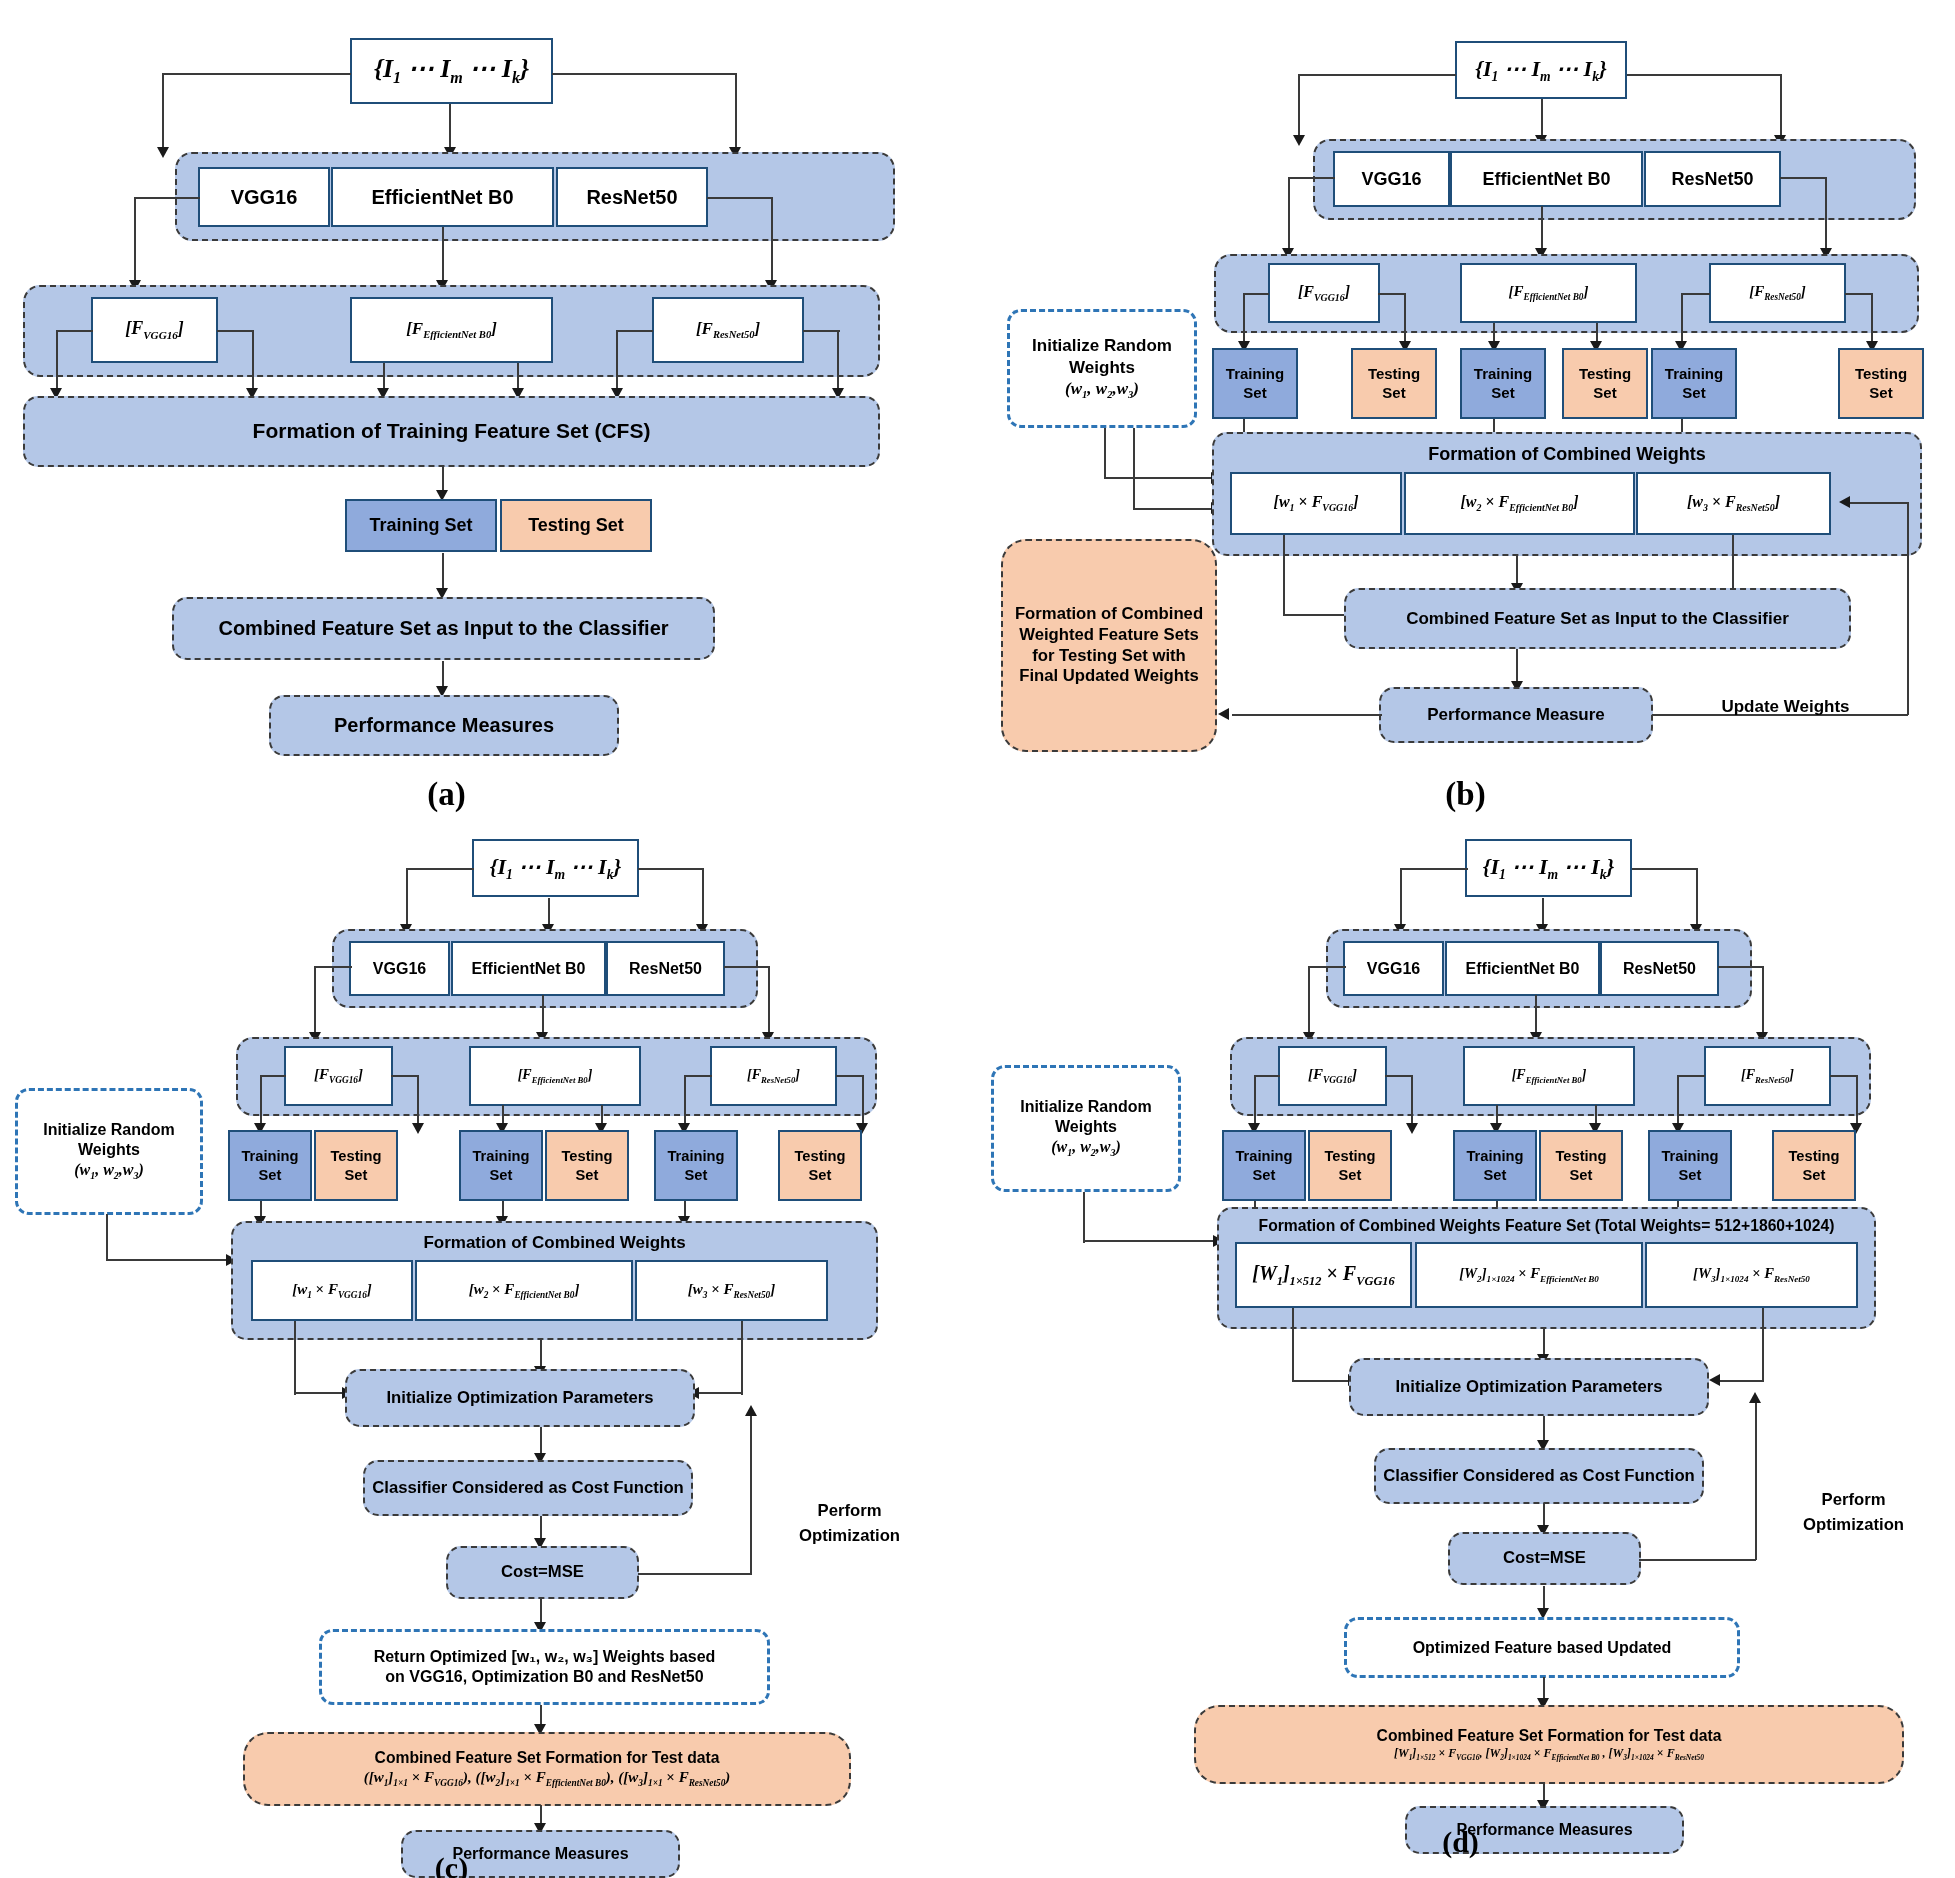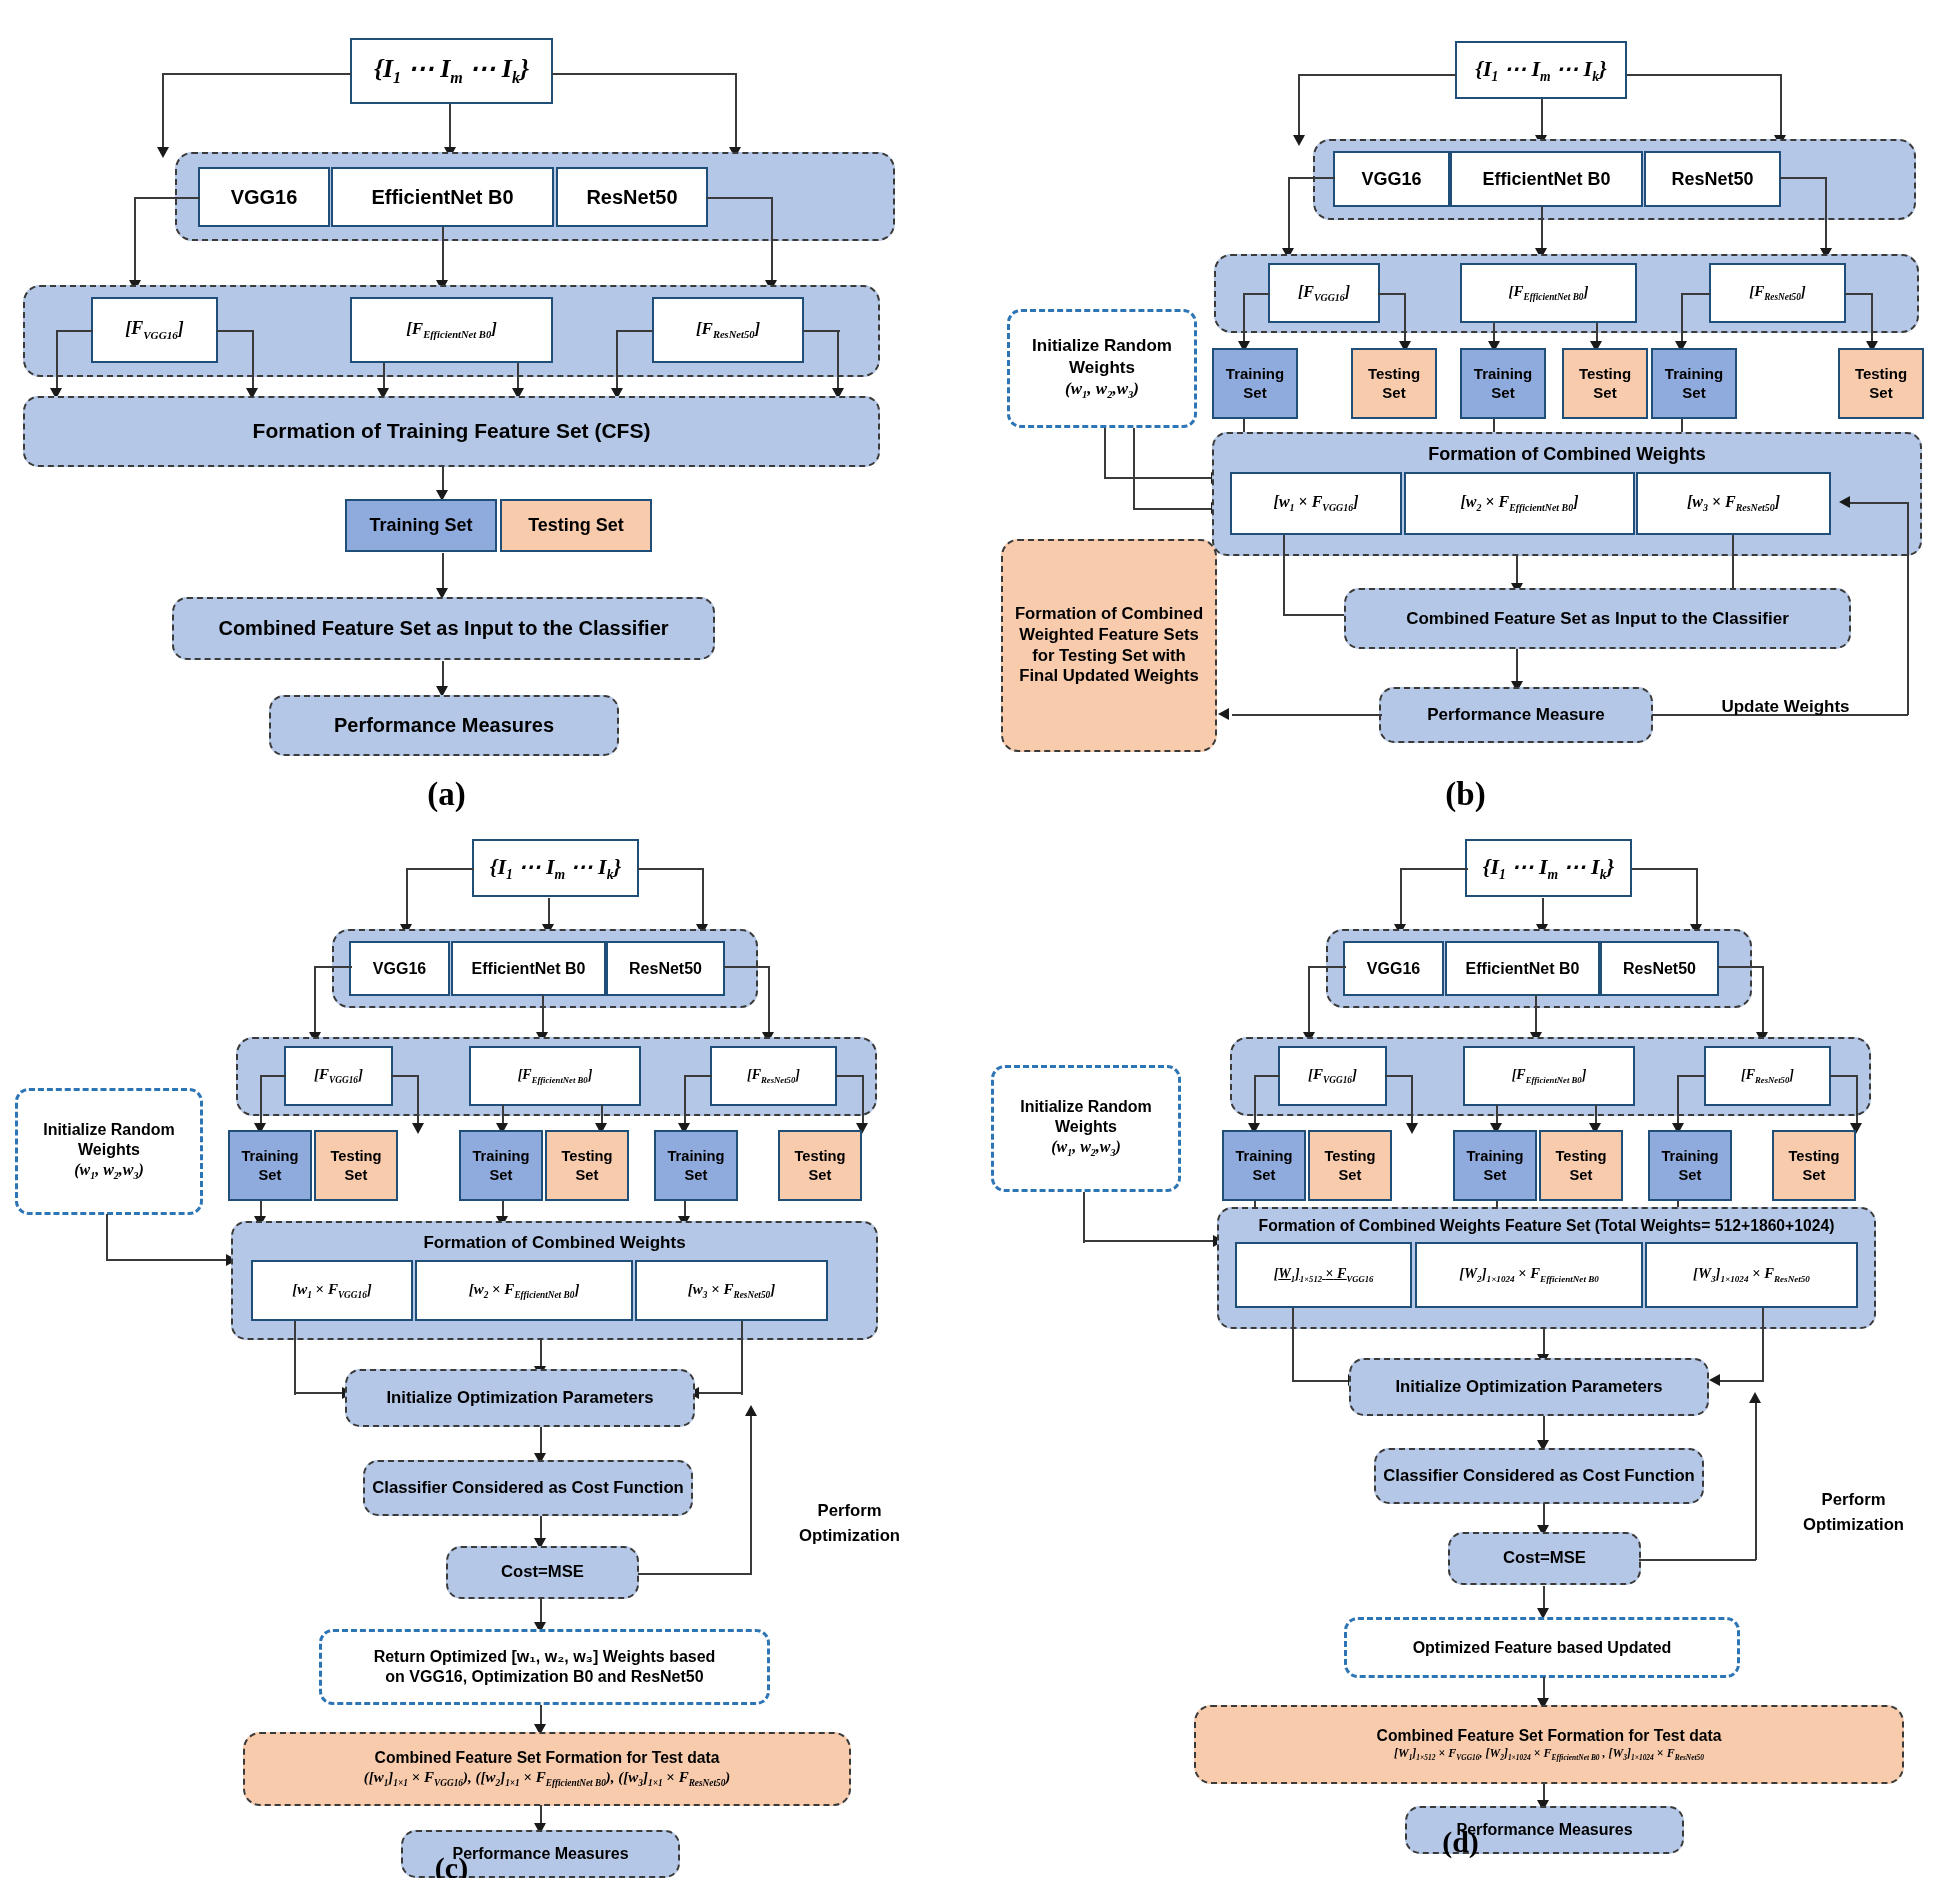--- a/index.html
+++ b/index.html
@@ -14,21 +14,21 @@
   
   .wbox{background:#fff;border:2.5px solid #1F4E79;}
 
   
   .cont{background:#B4C7E7;border:2.5px dashed #3A3A3A;border-radius:17px;}
 
   
   .proc{background:#B4C7E7;border:2.5px dashed #3A3A3A;border-radius:15px;}
 
   
-  .peach{background:#F8CBAD;border:2.5px dashed #3A3A3A;border-radius:17px;}
+  .peach{background:#F8CBAD;border:2.5px dashed #3A3A3A;border-radius:25px;}
 
   
   .bdash{background:#fff;border:3px dashed #2E75B6;border-radius:14px;}
 
   
   .train{background:#8FAADC;border:2.5px solid #1F4E79;}
   .test{background:#F8CBAD;border:2.5px solid #1F4E79;}
 
   .plain{position:absolute;font-weight:bold;text-align:center;margin-top:44px;}
   .panel-label{position:absolute;font-family:"Liberation Serif",serif;
@@ -567,21 +567,21 @@
     <span>Weights</span>
     <span class="mi">(<i>w</i><sub>1</sub>, <i>w</i><sub>2</sub>,<i>w</i><sub>3</sub>)</span>
   </div>
   <div class="ln vl" style="left:1083px;top:1192px;height:51px;"></div>
   <div class="ln hl" style="left:1083px;top:1240px;width:133px;"></div>
   <div class="arrow-r" style="left:1213px;top:1235px;"></div>
 
   <div class="node proc" style="left:1217px;top:1207px;width:659px;height:122px;align-items:flex-start;padding-top:7px;font-size:15.7px;">
     <span>Formation of Combined Weights Feature Set (Total Weights= 512+1860+1024)</span>
     </div>
-  <div class="node wbox" style="left:1235px;top:1242px;width:177px;height:66px;font-size:14px;text-decoration:underline;">
+  <div class="node wbox" style="left:1235px;top:1242px;width:177px;height:66px;font-size:20px;">
     <span class="mi">[<i>W</i><sub>1</sub>]<sub>1×512</sub> <span class="nrm">×</span> <i>F</i><sub>VGG16</sub></span>
     </div>
   <div class="node wbox" style="left:1415px;top:1242px;width:228px;height:66px;font-size:14.7px;">
     <span class="mi">[<i>W</i><sub>2</sub>]<sub>1×1024</sub> <span class="nrm">×</span> <i>F</i><sub>EfficientNet B0</sub></span>
     </div>
   <div class="node wbox" style="left:1645px;top:1242px;width:213px;height:66px;font-size:14.7px;">
     <span class="mi">[<i>W</i><sub>3</sub>]<sub>1×1024</sub> <span class="nrm">×</span> <i>F</i><sub>ResNet50</sub></span>
     </div>
 
   <div class="ln vl" style="left:1292px;top:1308px;height:74px;"></div>

